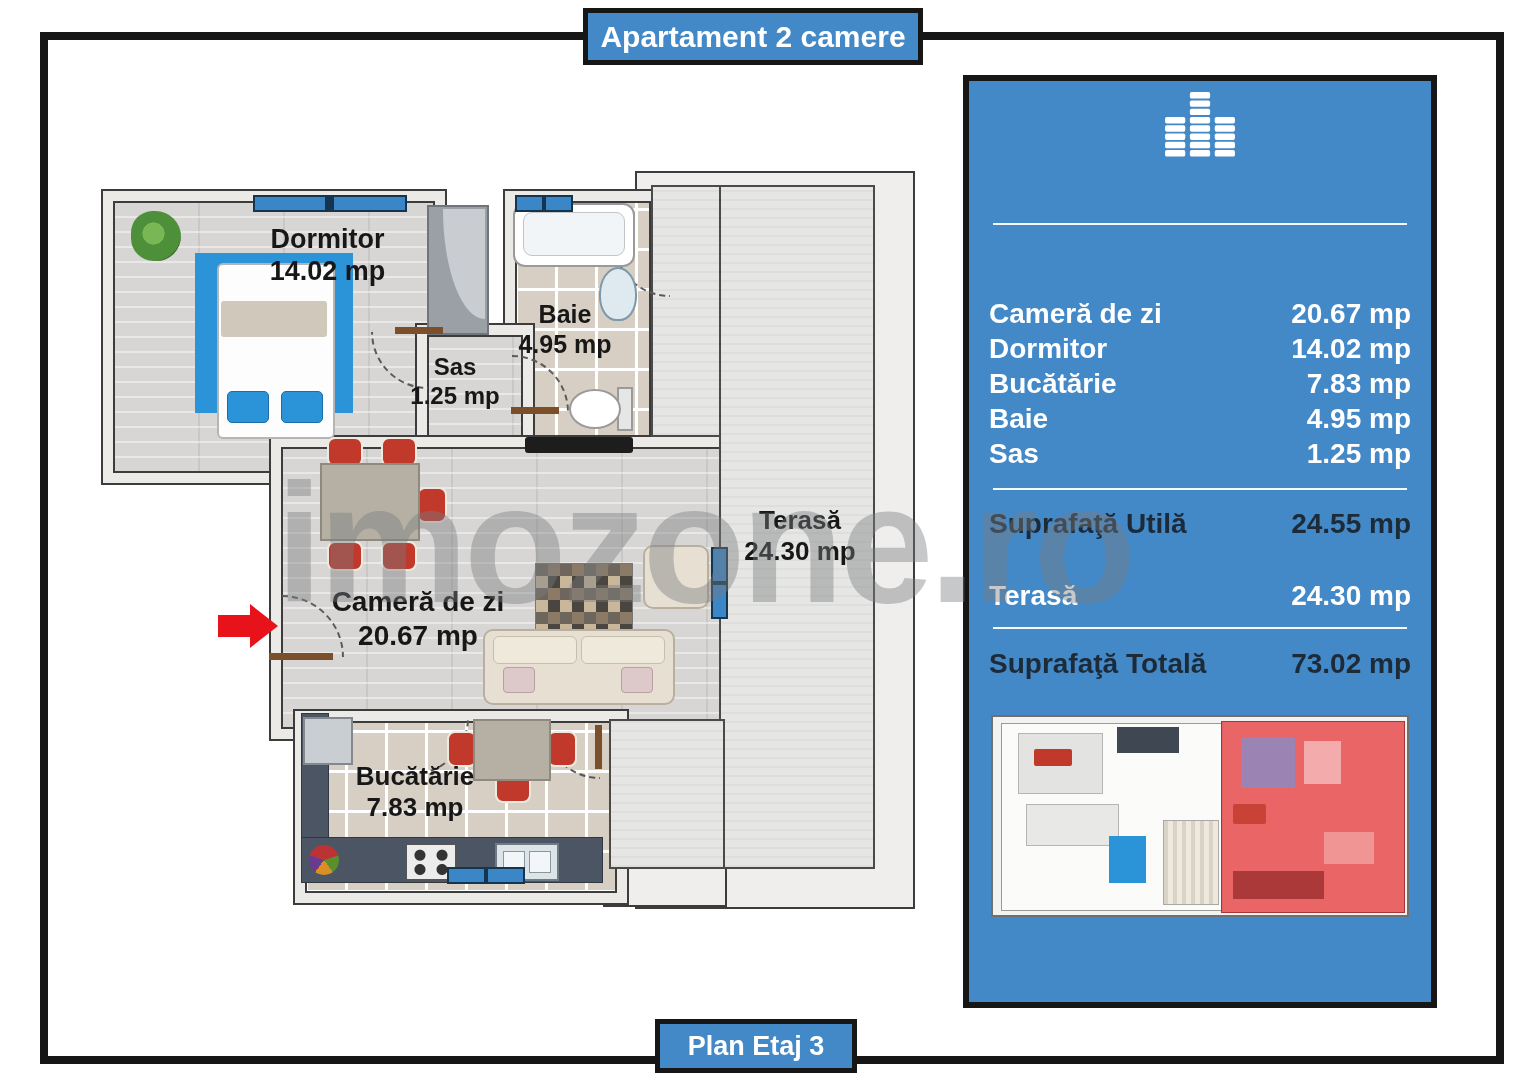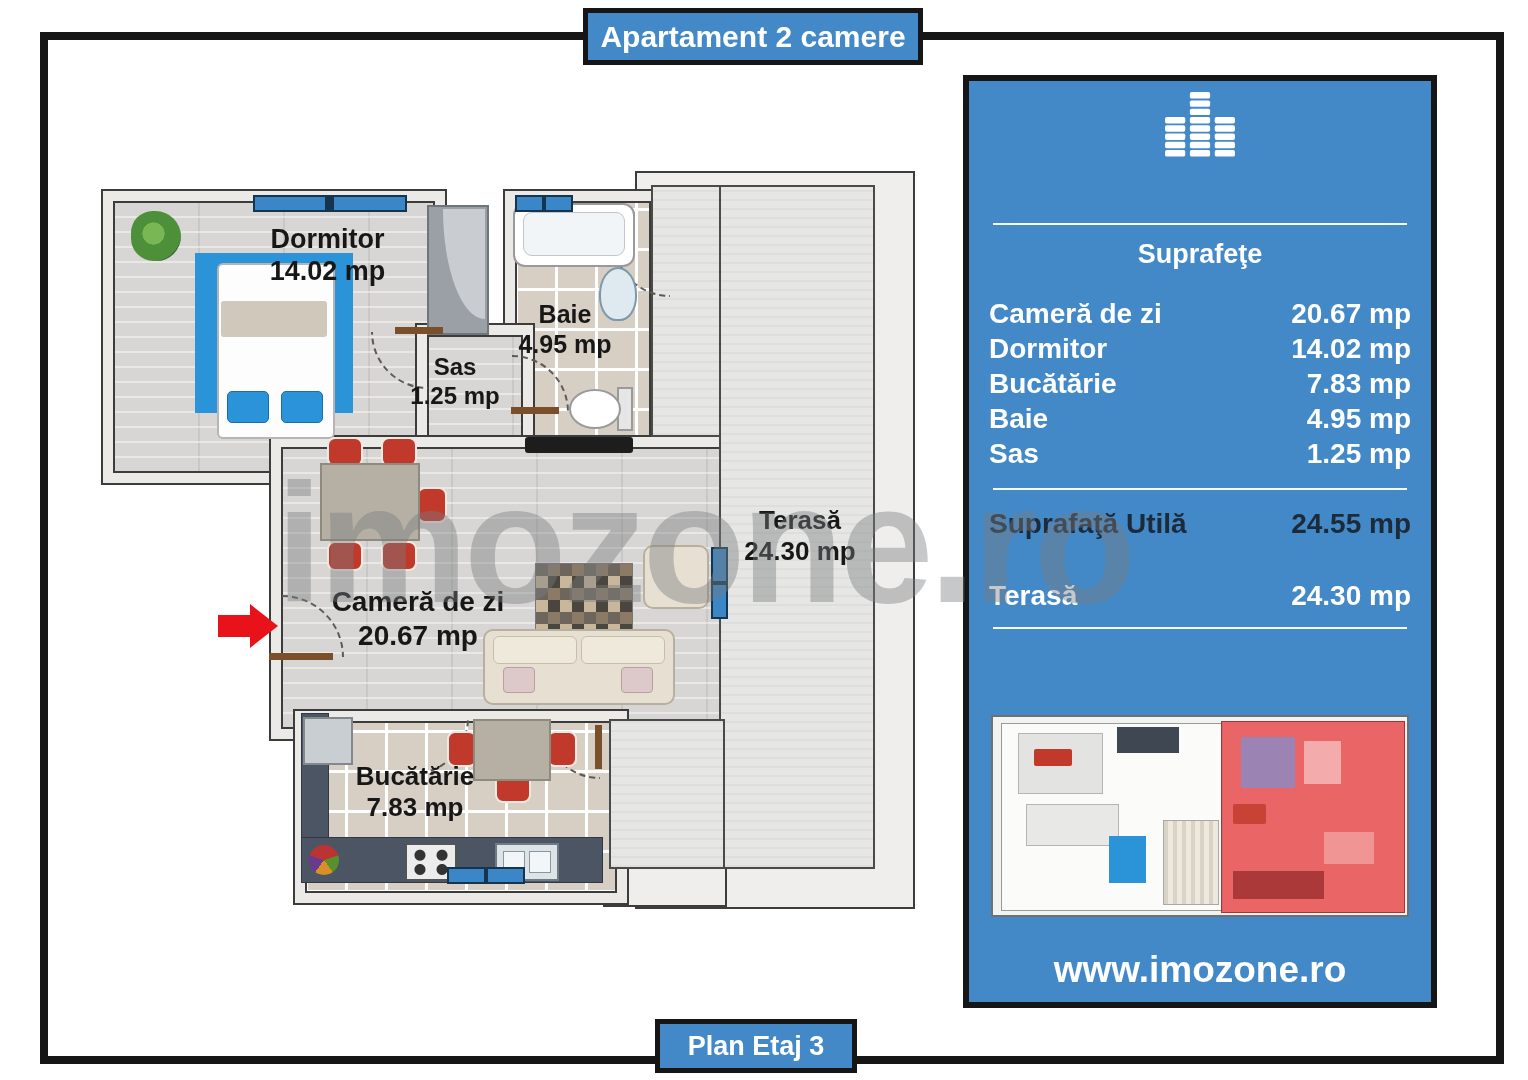--- a/index.html
+++ b/index.html
@@ -234,21 +234,20 @@
       <rect x="39" y="55" width="22" height="7" rx="2"></rect>
           <rect x="39" y="64" width="22" height="7" rx="2"></rect>
       <rect x="66" y="28" width="22" height="7" rx="2"></rect>
           <rect x="66" y="37" width="22" height="7" rx="2"></rect>
       <rect x="66" y="46" width="22" height="7" rx="2"></rect>
           <rect x="66" y="55" width="22" height="7" rx="2"></rect>
       <rect x="66" y="64" width="22" height="7" rx="2"></rect>
     </svg>
   </div>
   <div class="pline" style="top:142px;"></div>
-  <div class="ptitle">Suprafeţe</div>
 
   <div class="rows">
     <div class="prow">
       <span>Cameră de zi</span>
       <span>20.67 mp</span>
     </div>
     <div class="prow">
       <span>Dormitor</span>
       <span>14.02 mp</span>
     </div>
@@ -269,35 +268,38 @@
   <div class="pline" style="top:407px;"></div>
   <div class="prow abs dark" style="top:424px;">
     <span>Suprafaţă Utilă</span>
     <span>24.55 mp</span>
   </div>
   <div class="prow abs" style="top:497px;">
     <span>Terasă</span>
     <span>24.30 mp</span>
   </div>
   <div class="pline" style="top:546px;"></div>
+  <div class="prow abs dark" style="top:564px;">
+    <span>Suprafaţă Totală</span>
+    <span>73.02 mp</span>
+  </div>
 
   <div class="miniplan">
     <div class="mp" style="left:2%;top:3%;width:53%;height:94%;background:#fbfbfa;border:1px solid #9a9a98;"></div>
     <div class="mp" style="left:6%;top:8%;width:20%;height:30%;background:#e3e3e1;border:1px solid #b5b5b3;"></div>
     <div class="mp" style="left:30%;top:5%;width:15%;height:13%;background:#3f4752;"></div>
     <div class="mp" style="left:10%;top:16%;width:9%;height:9%;background:#c0392b;border-radius:2px;"></div>
     <div class="mp" style="left:8%;top:44%;width:22%;height:20%;background:#e8e8e6;border:1px solid #b5b5b3;"></div>
     <div class="mp" style="left:28%;top:60%;width:9%;height:24%;background:#2b93d8;"></div>
     <div class="mp" style="left:41%;top:52%;width:13%;height:42%;background:repeating-linear-gradient(90deg,#d9d2c6 0 4px,#efe9dd 4px 9px);border:1px solid #a8a8a6;"></div>
     <div class="mp" style="left:55%;top:2%;width:44%;height:96%;background:rgba(233,90,90,0.92);border:1px solid #a33;"></div>
     <div class="mp" style="left:60%;top:10%;width:13%;height:26%;background:#8d8ac2;opacity:.85;"></div>
     <div class="mp" style="left:58%;top:44%;width:8%;height:10%;background:#c0392b;border-radius:2px;opacity:.8;"></div>
     <div class="mp" style="left:75%;top:12%;width:9%;height:22%;background:rgba(255,255,255,.45);"></div>
     <div class="mp" style="left:58%;top:78%;width:22%;height:14%;background:rgba(120,20,20,.55);"></div>
     <div class="mp" style="left:80%;top:58%;width:12%;height:16%;background:rgba(255,255,255,.3);"></div>
   </div>
 
-  <div class="website">www.imozone.ro</div>
 </div>
 
 <div class="watermark">imozone.ro</div>
 
 </div>
 
 </body></html>

